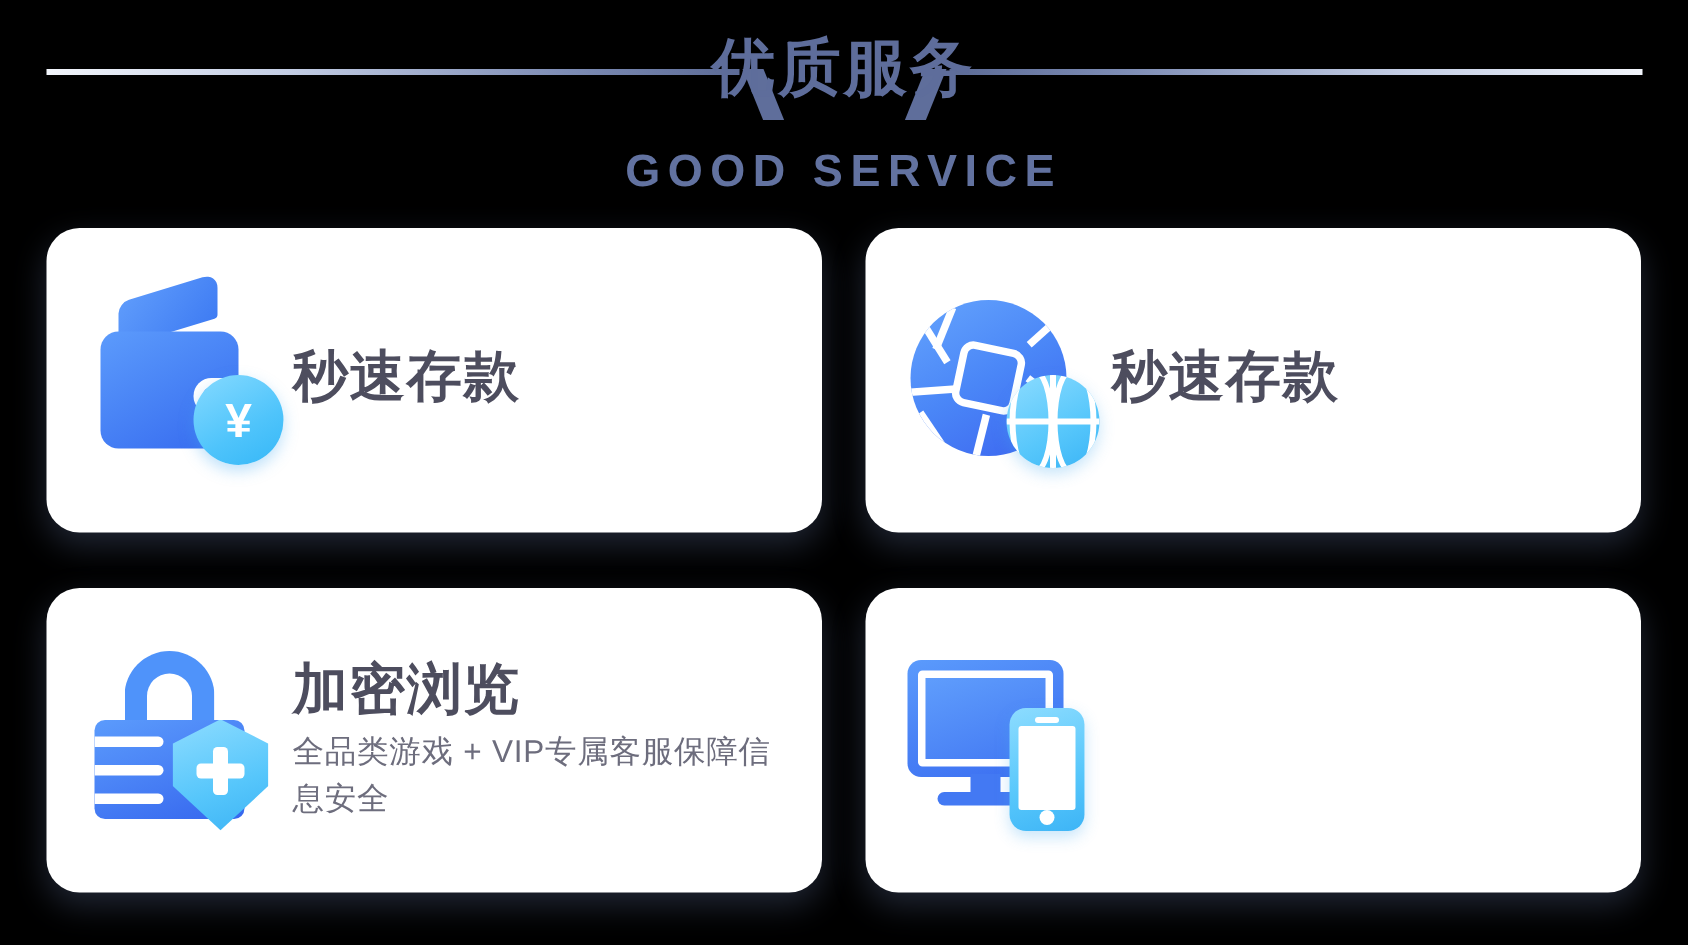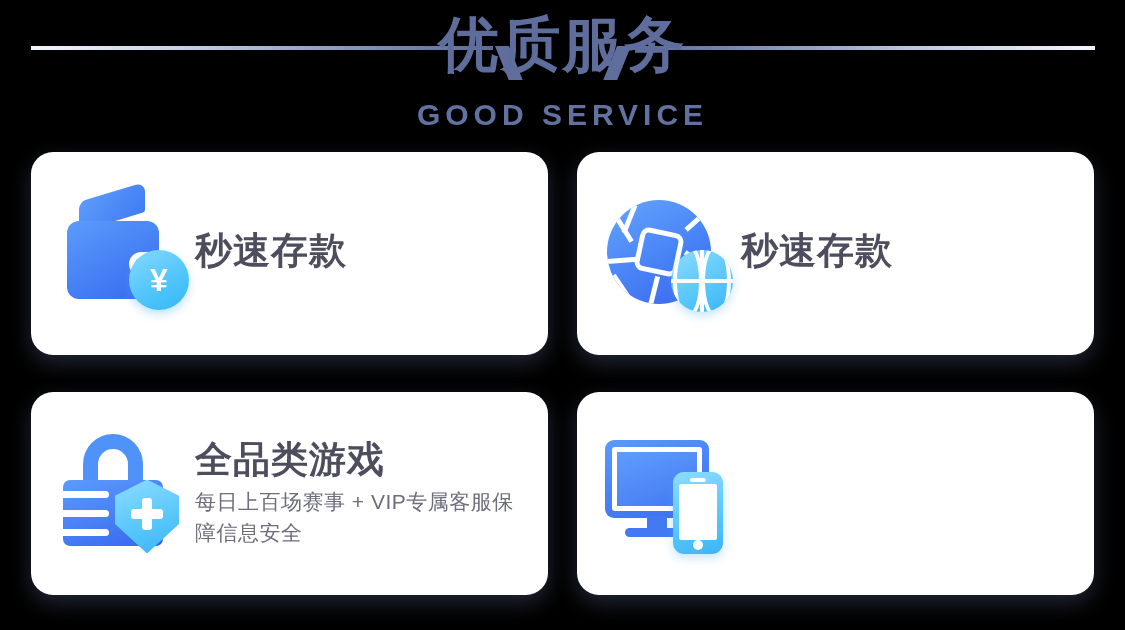--- a/index.html
+++ b/index.html
@@ -40,21 +40,21 @@
   }
   .header-slash.left  { left: 495px;  transform: skewX(22deg); transform-origin: top left; }
   .header-slash.right { right: 494px; transform: skewX(-22deg); transform-origin: top right; }
 
   .title-zh {
     position: absolute;
     left: 0;
     top: 6px;
     width: 1125px;
     text-align: center;
-    font-size: 60px;
+    font-size: 42px;
     line-height: 78px;
     font-weight: bold;
     letter-spacing: 2px;
     color: #5e6d9b;
     font-family: "Liberation Sans", "DejaVu Sans", sans-serif;
   }
   .title-en {
     position: absolute;
     left: 0;
     top: 98px;
@@ -357,22 +357,22 @@
           <i class="lk3"></i>
       </div>
       <div class="lock-shield">
         <div class="shield-cross">
           <i class="sc-v"></i>
             <i class="sc-h"></i>
         </div>
       </div>
     </div>
     <div class="card-text">
-      <div class="card-title">全品类游戏</div>
-      <div class="card-sub">每日上百场赛事 + VIP专属客服保障信息安全</div>
+      <div class="card-title">加密浏览</div>
+      <div class="card-sub">全品类游戏 + VIP专属客服保障信息安全</div>
     </div>
   </div>
 
   <div class="card">
     <div class="card-icon">
       <div class="mon-frame">
         <div class="mon-inner"></div>
       </div>
       <div class="mon-neck"></div>
       <div class="mon-base"></div>

